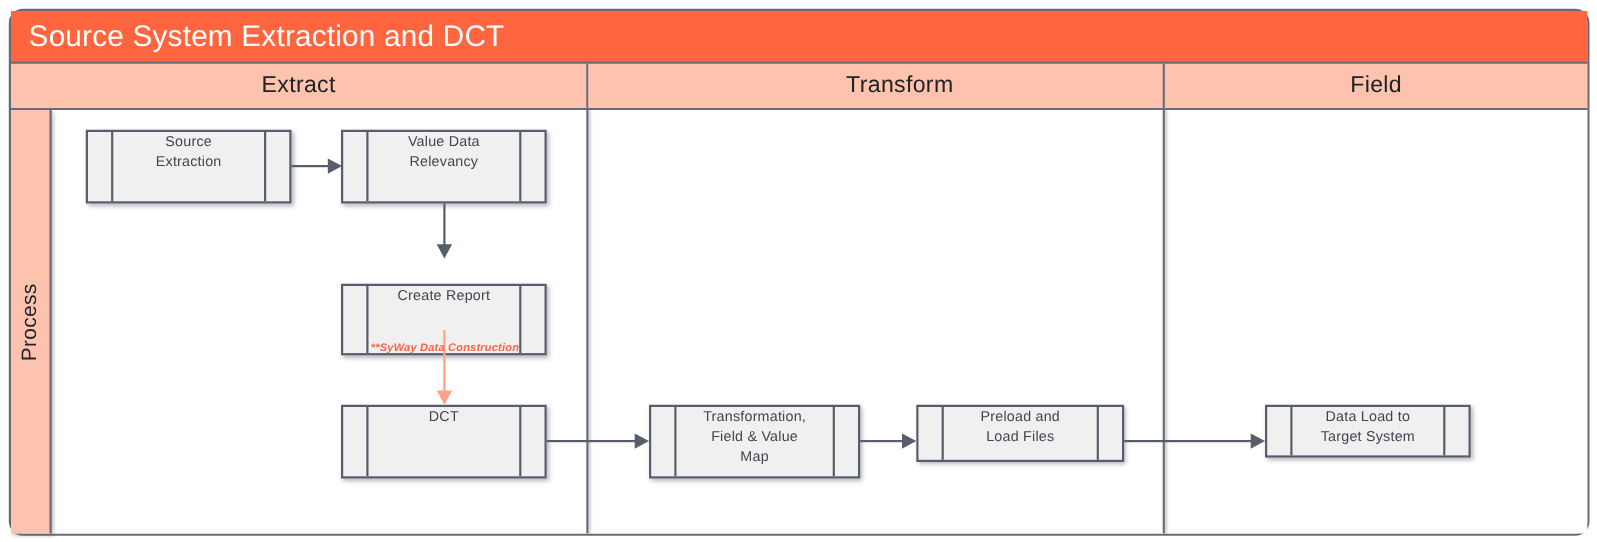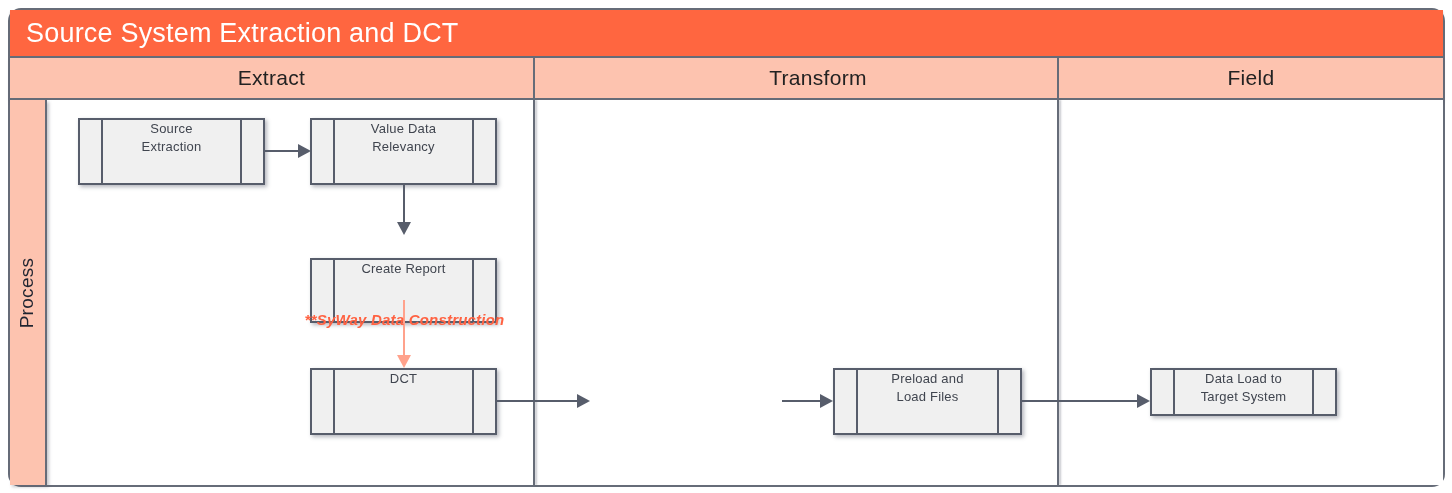--- a/index.html
+++ b/index.html
@@ -83,21 +83,21 @@
   .head-down {
     position:absolute; width:0; height:0;
     border-left:7px solid transparent; border-right:7px solid transparent;
     border-top:13px solid #575D6B;
   }
   .salmon  { background:#FFA28C; }
   .head-down.salmon { background:transparent; border-top-color:#FFA28C; }
 
   .annotation {
     position:absolute; left:262px; top:211px; width:265px;
-    text-align:center; font-size:15px; font-weight:bold; font-style:italic;
+    text-align:center; font-size:10px; font-weight:bold; font-style:italic;
     color:#FF6242; letter-spacing:0.2px;
   }
 </style>
 </head>
 <body>
 
 <div class="frame">
 
   <div class="title-bar">
     <span>Source System Extraction and DCT</span>
@@ -141,22 +141,27 @@
       <div class="bar-right"></div>
       <div class="pp-label">Create Report</div>
     </div>
 
     <div class="pp-box" style="left:300px; top:268px; width:187px; height:67px;">
       <div class="bar-left"></div>
       <div class="bar-right"></div>
       <div class="pp-label">DCT</div>
     </div>
 
+    <div class="pp-box" style="left:580px; top:268px; width:192px; height:67px;">
+      <div class="bar-left"></div>
+      <div class="bar-right"></div>
+      <div class="pp-label">Transformation, Field &amp; Value Map</div>
+    </div>
 
-    <div class="pp-box" style="left:823px; top:268px; width:189px; height:67px;">
+    <div class="pp-box" style="left:823px; top:268px; width:189px; height:52px;">
       <div class="bar-left"></div>
       <div class="bar-right"></div>
       <div class="pp-label">Preload and Load Files</div>
     </div>
 
     <div class="pp-box" style="left:1140px; top:268px; width:187px; height:48px;">
       <div class="bar-left"></div>
       <div class="bar-right"></div>
       <div class="pp-label">Data Load to Target System</div>
     </div>

